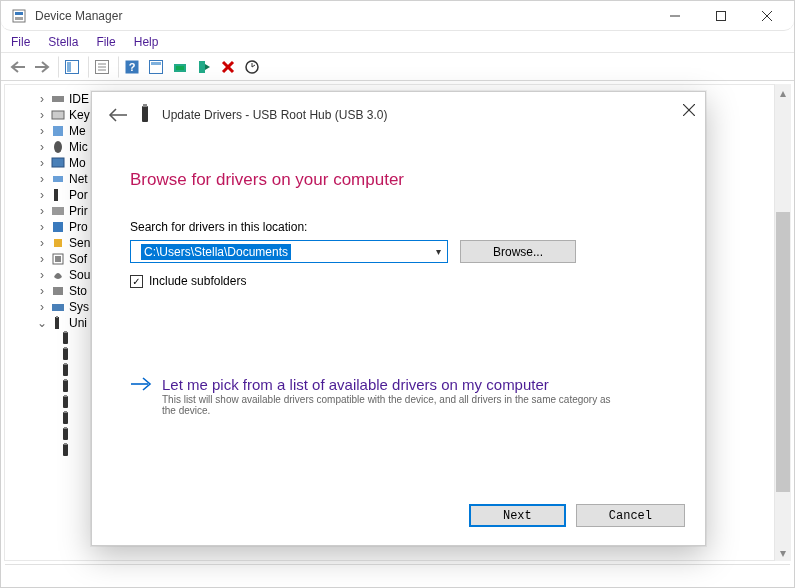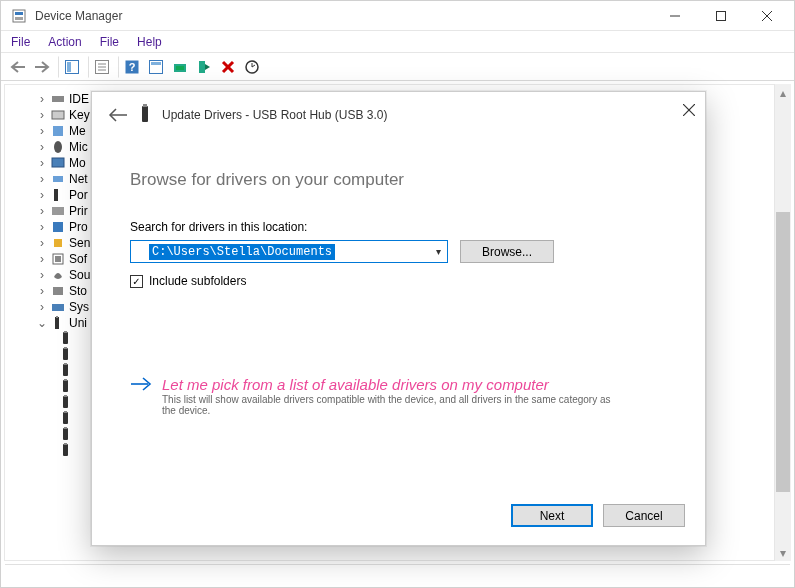--- a/index.html
+++ b/index.html
@@ -14,20 +14,21 @@
     border: 1px solid #d0d0d0;
     position: relative;
   }
   .titlebar {
     height: 30px;
     background: #fff;
     display: flex;
     align-items: center;
     padding: 0 4px;
     border-bottom: 1px solid #e6e6e6;
+    border-radius: 10px;
   }
   .titlebar .app-icon {
     width: 16px; height: 16px; margin: 0 6px;
     display: flex; align-items: center; justify-content: center;
   }
   .titlebar .title { flex: 0 0 auto; margin-left: 2px; color: #444;}
   .titlebar .spacer { flex: 1; }
   .win-btn {
     width: 46px; height: 30px; display: flex; align-items: center; justify-content: center;
     color: #666;
@@ -92,45 +93,45 @@
     box-shadow: 0 10px 30px rgba(0,0,0,0.25), 0 0 0 1px rgba(0,0,0,0.05);
   }
   .dlg-top {
     height: 46px; display:flex; align-items:center; padding: 12px 16px;
     gap: 12px;
   }
   .back-arrow { font-size:20px; color:#555; }
   .dlg-x { position:absolute; right:10px; top:10px; font-size:16px; color:#333;}
   .dlg-title { color:#333; }
   .dlg-body { padding: 10px 38px; }
-  .dlg-head { color:#737373; font-size:17px; margin: 22px 0 30px 0; font-weight:400;}
+  .dlg-head { color:#be185d; font-size:17px; margin: 22px 0 30px 0; font-weight:400;}
   .field-label { margin-bottom: 6px; }
   .field-row { display:flex; gap:12px; align-items:center;}
   .combo {
     width: 318px; height:23px; border:1px solid #0078d7; position:relative; display:flex; align-items:center;
   }
   .combo-selection {
-    background:#0078d7; color:#fff; padding:1px 3px; margin-left:18px; font-size:12px;font-family:Liberation Mono, monospace;
+    background:#0078d7; color:#fff; padding:1px 3px; margin-left:10px; font-size:12px;
   }
   .combo-caret { position:absolute; right:6px; color:#333; font-size:10px;}
   .browse-btn, .std-btn {
-    height:23px; padding: 0 21px; border:1px solid #adadad; background:#e1e1e1;
+    height:23px; padding: 0 32px; border:1px solid #adadad; background:#e1e1e1;
     display:inline-flex; align-items:center; justify-content:center; min-width:82px;
     font-family:inherit; font-size:12px;
   }
   .checkbox-row { margin-top:11px; display:flex; align-items:center; gap:6px;}
   .cbx { width:13px; height:13px; border:1px solid #333; display:inline-flex; align-items:center; justify-content:center; font-size:10px;}
   .choice {
     margin-top: 88px; display:flex; gap:10px; align-items:flex-start;
   }
   .arrow-right { color:#0066cc; font-size:18px; margin-top:0px;}
-  .choice-title { color:#ec4899; font-size:15px;font-style:italic;}
+  .choice-title { color:#4c1d95; font-size:15px;}
   .choice-desc { color:#666; font-size:10px; max-width:450px; margin-top:1px;}
   .dlg-buttons {
-    position:absolute; right:20px; bottom:18px; display:flex; gap:10px;
+    position:absolute; right:20px; bottom:18px; display:flex; gap:10px;font-family:Liberation Mono, monospace;
   }
   .primary-btn { border:2px solid #0078d7; background:#e1e1e1;}
   .statusbar { border-top:1px solid #e0e0e0; height:23px; background:#fff; margin:0 4px;}
 </style>
 </head>
 <body>
 
 <div class="titlebar">
   <span class="app-icon">
     <svg width="14" height="14">
@@ -154,21 +155,21 @@
   <div class="win-btn">
       <svg width="10" height="10">
         <line x1="0" y1="0" x2="10" y2="10" stroke="#333"></line>
         <line x1="10" y1="0" x2="0" y2="10" stroke="#333"></line>
       </svg>
     </div>
 </div>
 
 <div class="menubar">
   <span>File</span>
-  <span>Action</span>
+  <span>Stella</span>
   <span>File</span>
   <span>Help</span>
 </div>
 
 <div class="toolbar">
   <div class="tbtn">
       <svg width="16" height="12">
         <path d="M8 1 L2 6 L8 11" fill="none" stroke="#888" stroke-width="2"></path>
         <line x1="2" y1="6" x2="15" y2="6" stroke="#888" stroke-width="2"></line>
       </svg>

